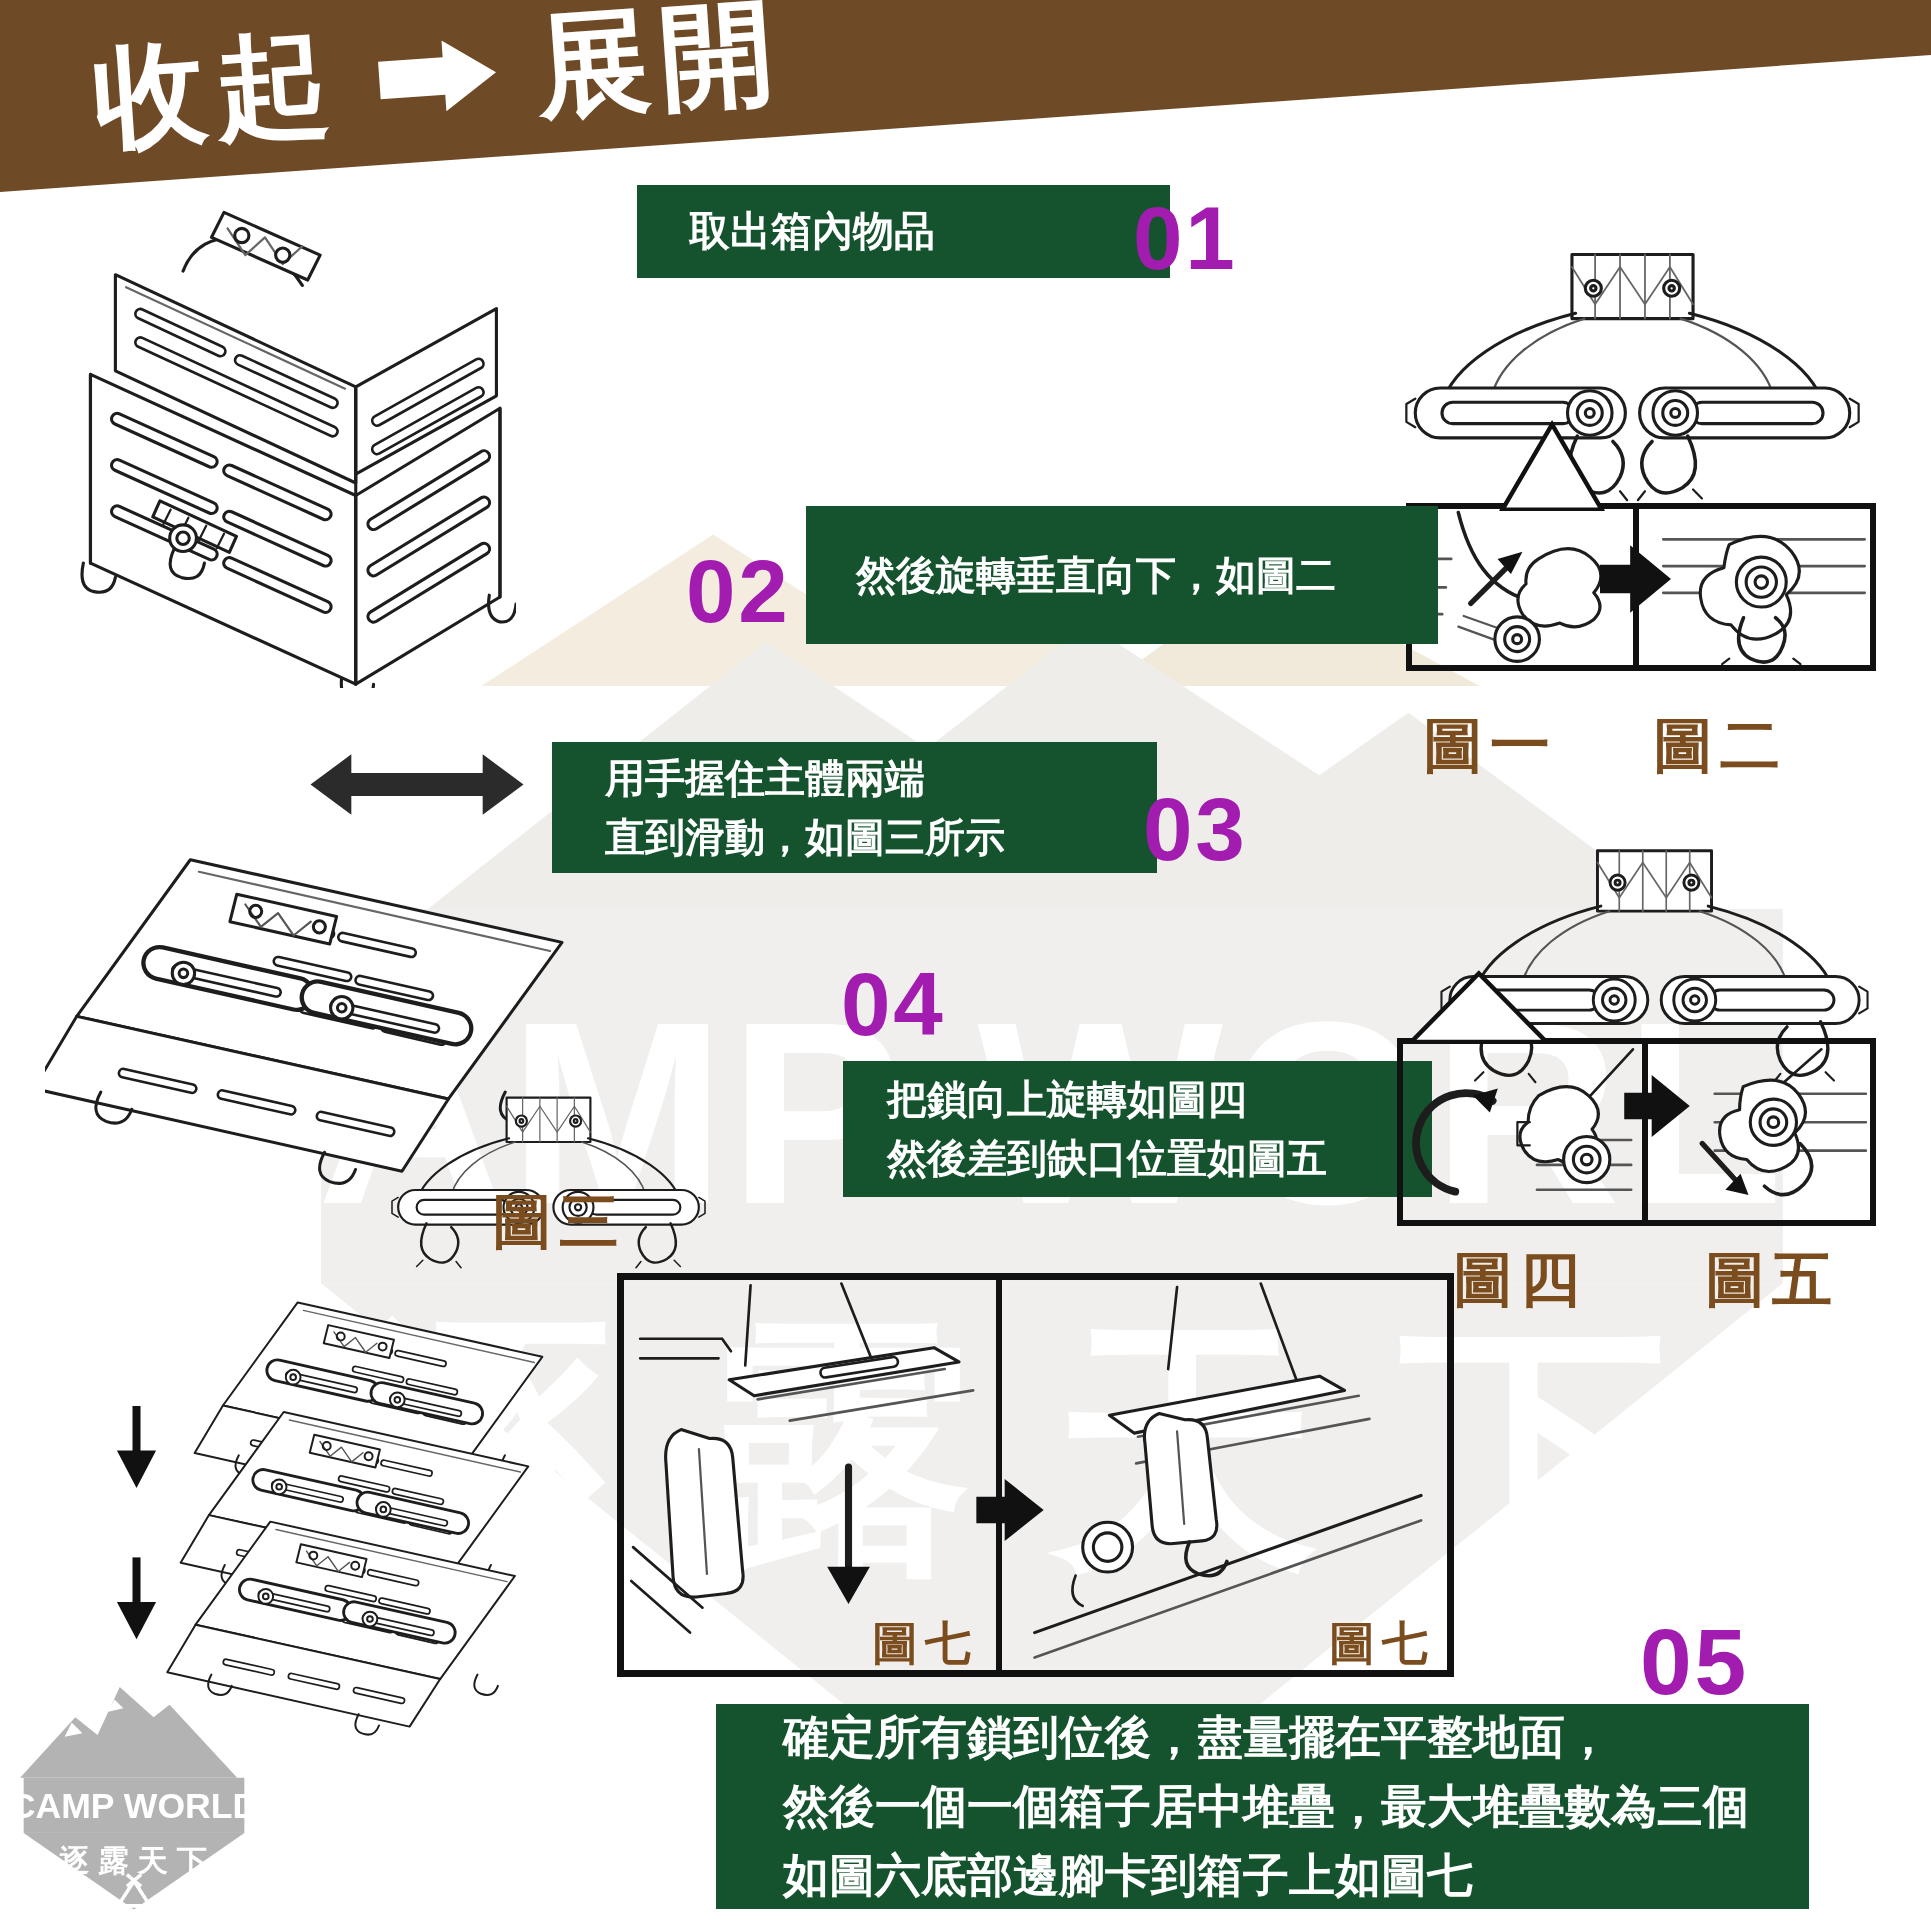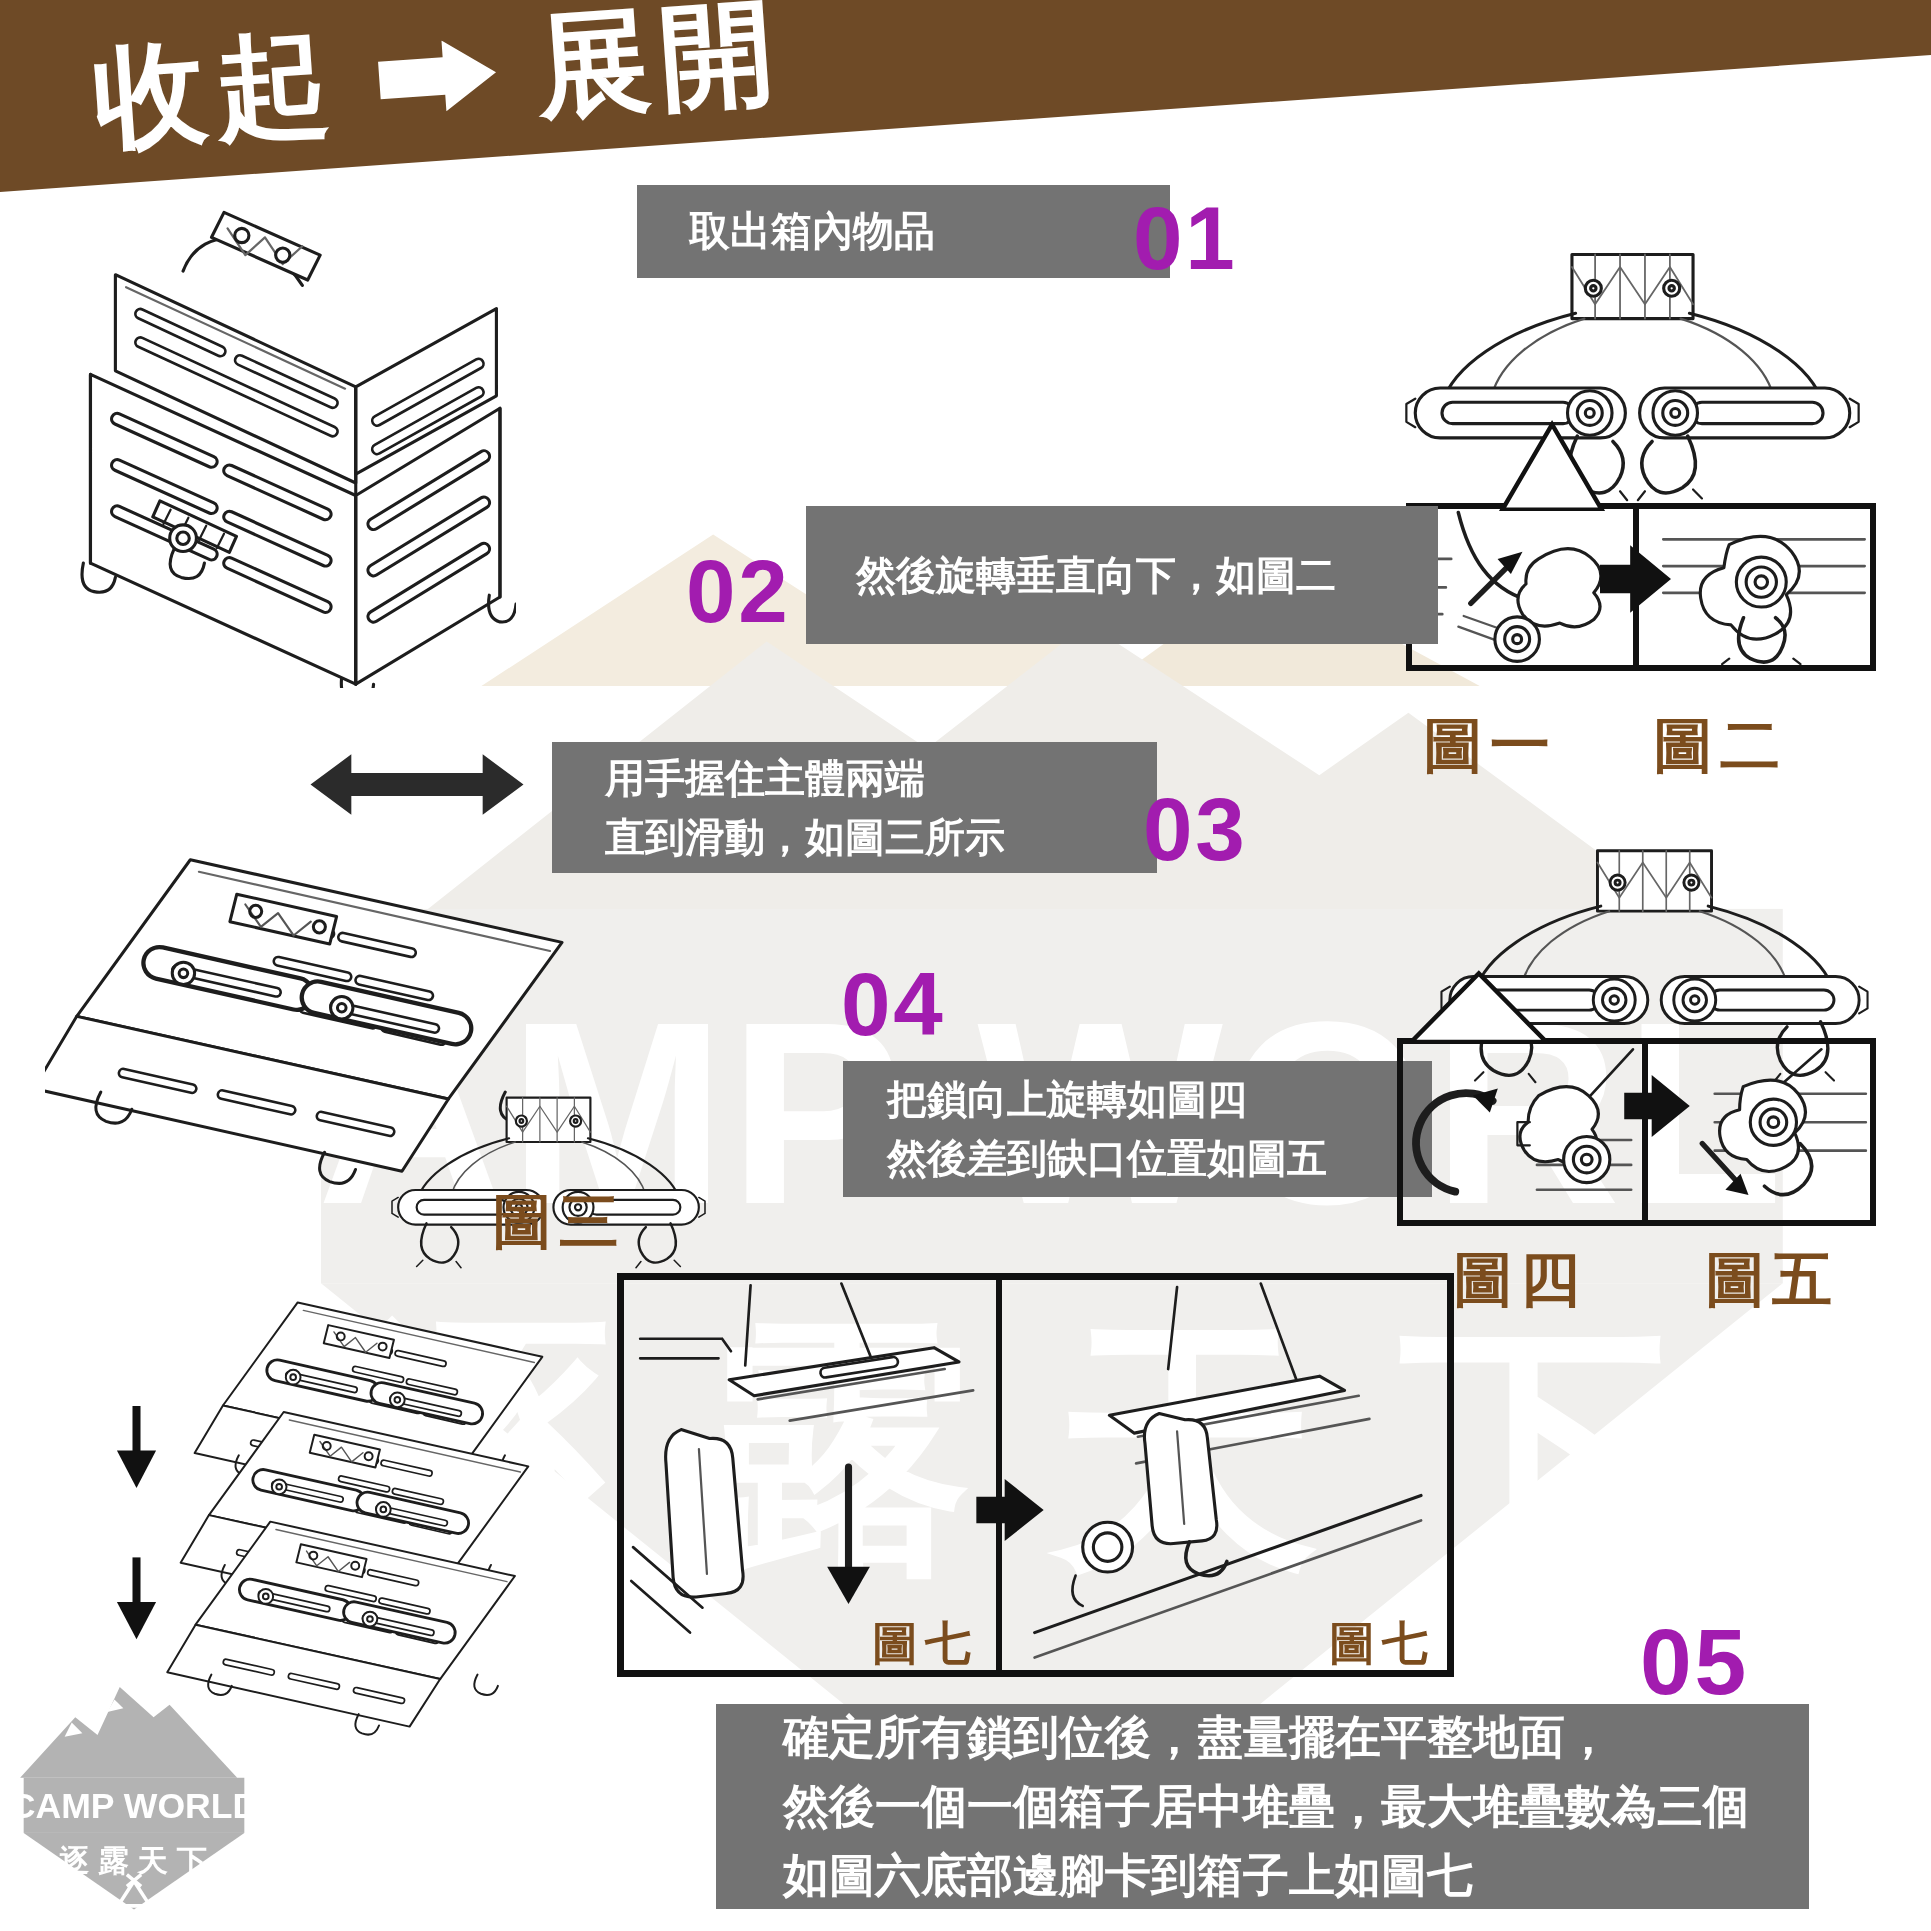--- a/index.html
+++ b/index.html
@@ -6,21 +6,21 @@
   body{width:1931px;height:1931px;position:relative;overflow:hidden;
        font-family:"Liberation Sans","DejaVu Sans",sans-serif;}
   .abs{position:absolute;}
   
   .banner{left:0;top:0;width:1931px;height:192px;background:#6e4a26;
           clip-path:polygon(0 0,1931px 0,1931px 55px,0 192px);z-index:2;}
   .banner-title{left:93px;top:23px;z-index:3;display:flex;align-items:center;gap:30px;
                 transform:rotate(-4deg);transform-origin:left center;color:#fff;
                 font-size:114px;font-weight:800;letter-spacing:9px;white-space:nowrap;}
   
-  .step-box{background:#737373;color:#ffffff;font-weight:700;display:flex;
+  .step-box{background:#14532d;color:#ffffff;font-weight:700;display:flex;
             flex-direction:column;justify-content:center;z-index:3;}
   .step-box .ln{display:block;white-space:nowrap;}
   .step-num{color:#a21caf;font-weight:700;font-size:89px;z-index:3;letter-spacing:2.7px;}
   .fig-label{color:#7b4c1d;font-weight:700;font-size:60px;letter-spacing:7.1px;
              text-align:center;z-index:4;white-space:nowrap;}
   
   .frame{border:6.2px solid #111;background:transparent;z-index:3;}
   .frame .divider{position:absolute;top:0;bottom:0;width:6.2px;background:#111;}
   .frame-bottom{border-width:7.1px;}
   svg{display:block;}

